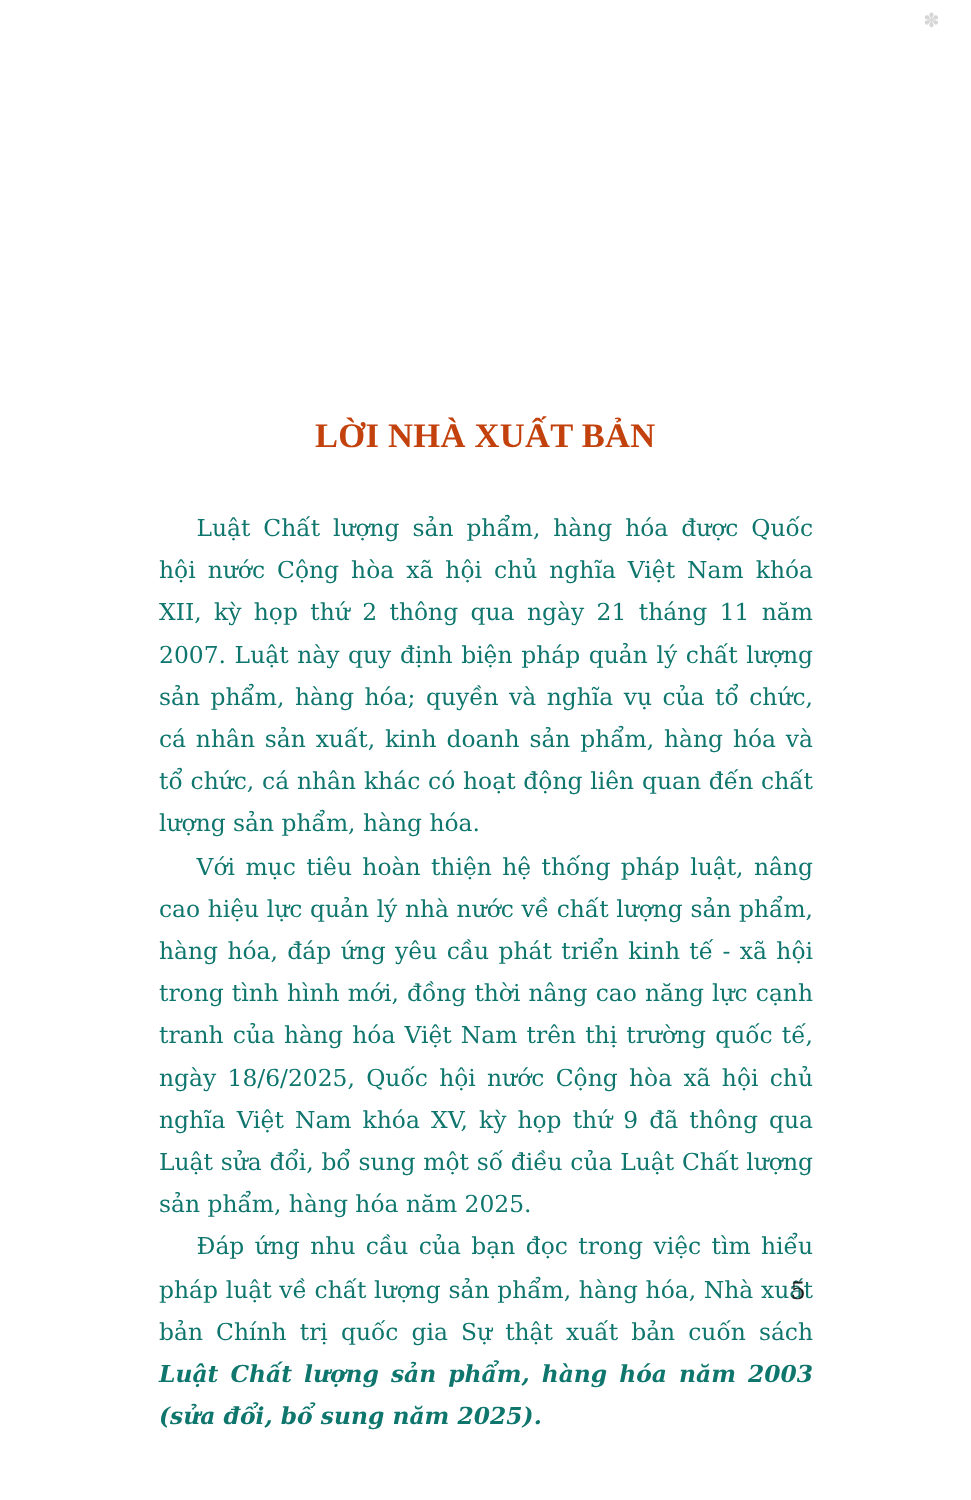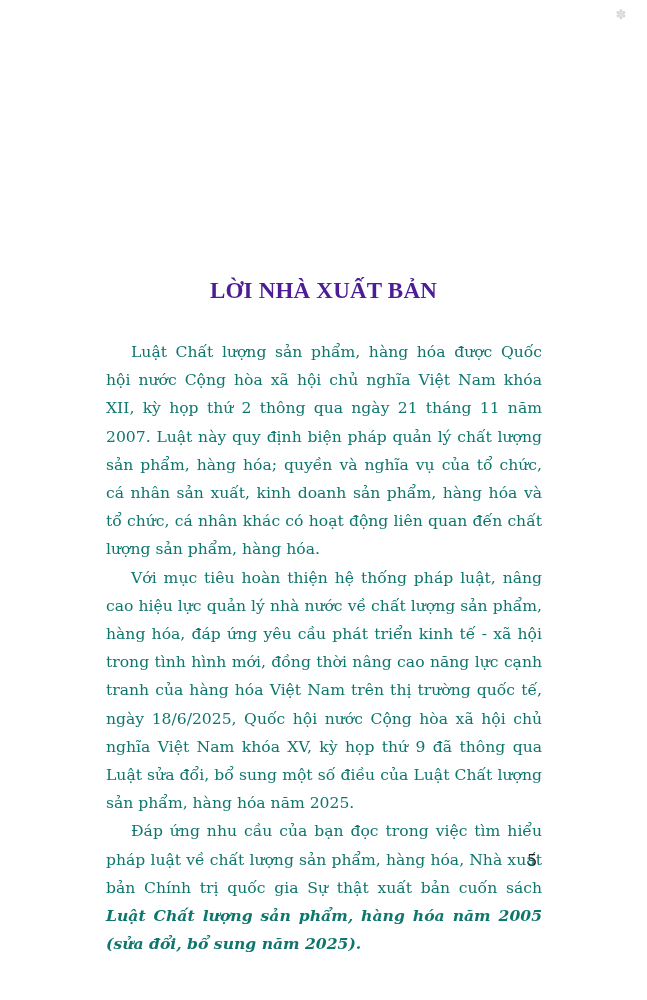--- a/index.html
+++ b/index.html
@@ -29,21 +29,21 @@
   .page-title {
     position: absolute;
     top: 278px;
     left: 0;
     width: 647px;
     text-align: center;
     font-family: "Liberation Serif", "DejaVu Serif", serif;
     font-weight: bold;
     font-size: 23px;
     letter-spacing: 0.2px;
-    color: #4c1d95;
+    color: #c2410c;
     margin: 0;
   }
   .body-text {
     position: absolute;
     top: 338px;
     left: 106px;
     width: 436px;
     font-family: "DejaVu Serif", "Liberation Serif", serif;
     font-size: 15.6px;
     line-height: 28.2px;
@@ -73,17 +73,17 @@
 <body>
 
 <div>
   <span class="corner-mark">✽</span>
 
   <h1 class="page-title">LỜI NHÀ XUẤT BẢN</h1>
 
   <div class="body-text">
     <p>Luật Chất lượng sản phẩm, hàng hóa được Quốc hội nước Cộng hòa xã hội chủ nghĩa Việt Nam khóa XII, kỳ họp thứ 2 thông qua ngày 21 tháng 11 năm 2007. Luật này quy định biện pháp quản lý chất lượng sản phẩm, hàng hóa; quyền và nghĩa vụ của tổ chức, cá nhân sản xuất, kinh doanh sản phẩm, hàng hóa và tổ chức, cá nhân khác có hoạt động liên quan đến chất lượng sản phẩm, hàng hóa.</p>
     <p>Với mục tiêu hoàn thiện hệ thống pháp luật, nâng cao hiệu lực quản lý nhà nước về chất lượng sản phẩm, hàng hóa, đáp ứng yêu cầu phát triển kinh tế - xã hội trong tình hình mới, đồng thời nâng cao năng lực cạnh tranh của hàng hóa Việt Nam trên thị trường quốc tế, ngày 18/6/2025, Quốc hội nước Cộng hòa xã hội chủ nghĩa Việt Nam khóa XV, kỳ họp thứ 9 đã thông qua Luật sửa đổi, bổ sung một số điều của Luật Chất lượng sản phẩm, hàng hóa năm 2025.</p>
-    <p><span>Đáp ứng nhu cầu của bạn đọc trong việc tìm hiểu pháp luật về chất lượng sản phẩm, hàng hóa, Nhà xuất bản Chính trị quốc gia Sự thật xuất bản cuốn sách </span><em class="book-title">Luật Chất lượng sản phẩm, hàng hóa năm 2005 (sửa đổi, bổ sung năm 2025).</em></p>
+    <p><span>Đáp ứng nhu cầu của bạn đọc trong việc tìm hiểu pháp luật về chất lượng sản phẩm, hàng hóa, Nhà xuất bản Chính trị quốc gia Sự thật xuất bản cuốn sách </span><em class="book-title">Luật Chất lượng sản phẩm, hàng hóa năm 2003 (sửa đổi, bổ sung năm 2025).</em></p>
   </div>
 
   <div class="page-number">5</div>
 </div>
 
 </body></html>

